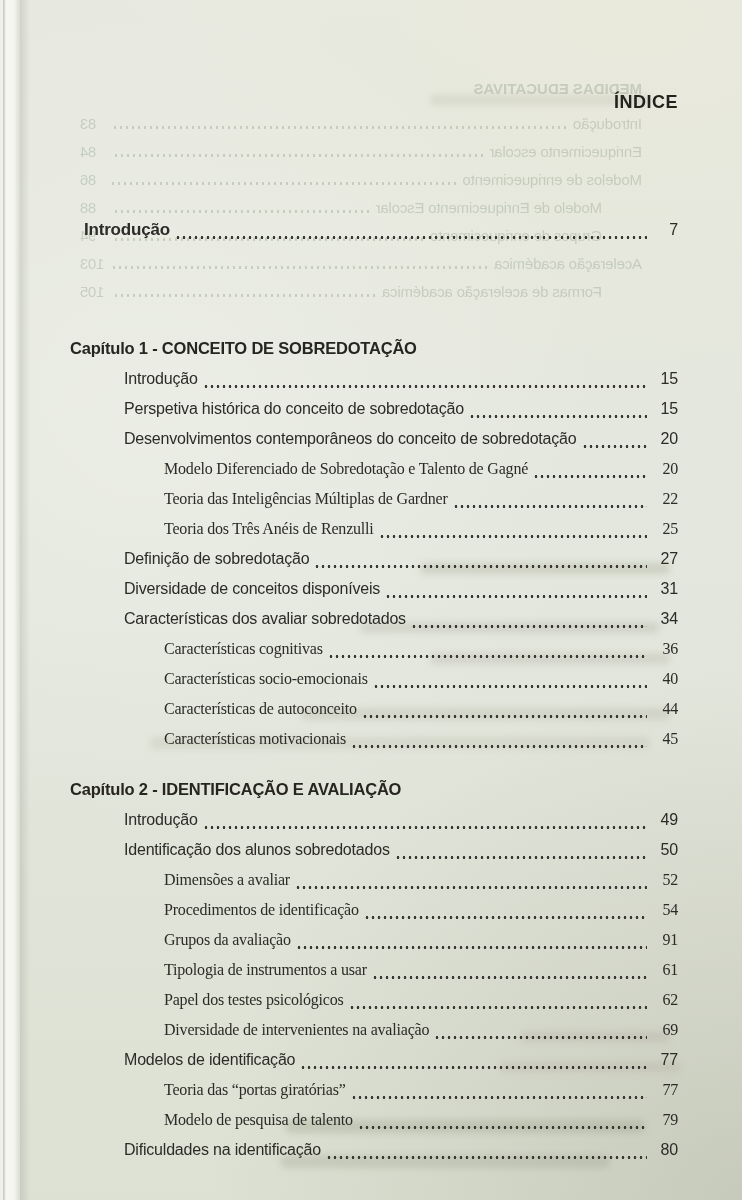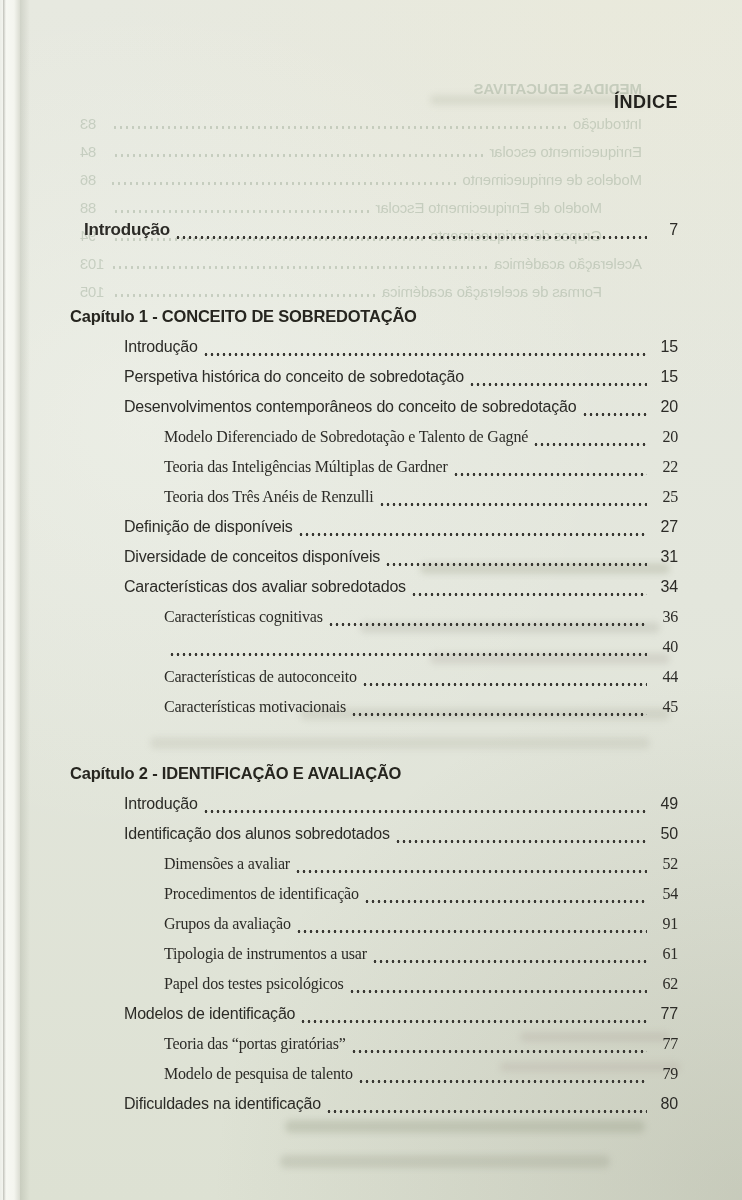--- a/index.html
+++ b/index.html
@@ -31,23 +31,23 @@
 
   
   .content{position:absolute;left:70px;right:64px;top:0;}
   .title{
     position:absolute;top:92px;left:0;right:0;
     text-align:right;font-size:18px;font-weight:bold;letter-spacing:0.5px;
     color:#23221e;
   }
   .front-row{position:absolute;top:215px;left:0;right:0;}
   .front-row .row .lbl{font-weight:bold;font-size:17px;}
-  .chapter{position:absolute;left:0;right:0;}
+  .chapter{position:absolute;left:0;right:0;margin-top:32px;}
   .chapter.c0{top:300px;}
-  .chapter.c1{top:757px;}
+  .chapter.c1{top:741px;}
   .chapter-heading{
     font-weight:bold;font-size:16.5px;line-height:32px;
     letter-spacing:-0.2px;color:#26251f;white-space:nowrap;
   }
   .row{
     display:flex;align-items:baseline;
     line-height:30px;font-size:16px;letter-spacing:-0.2px;
   }
   .row .lbl{white-space:nowrap;}
   .row .dots{
@@ -178,40 +178,41 @@
             <span class="lbl">Teoria das Inteligências Múltiplas de Gardner</span>
             <span class="dots"></span>
             <span class="pg">22</span>
           </div>
           <div class="row lvl2">
             <span class="lbl">Teoria dos Três Anéis de Renzulli</span>
             <span class="dots"></span>
             <span class="pg">25</span>
           </div>
           <div class="row lvl1">
-            <span class="lbl">Definição de disponíveis</span>
+            <span class="lbl">Definição de sobredotação</span>
             <span class="dots"></span>
             <span class="pg">27</span>
           </div>
           <div class="row lvl1">
             <span class="lbl">Diversidade de conceitos disponíveis</span>
             <span class="dots"></span>
             <span class="pg">31</span>
           </div>
           <div class="row lvl1">
             <span class="lbl">Características dos avaliar sobredotados</span>
             <span class="dots"></span>
             <span class="pg">34</span>
           </div>
           <div class="row lvl2">
             <span class="lbl">Características cognitivas</span>
             <span class="dots"></span>
             <span class="pg">36</span>
           </div>
           <div class="row lvl2">
+            <span class="lbl">Características socio-emocionais</span>
             <span class="dots"></span>
             <span class="pg">40</span>
           </div>
           <div class="row lvl2">
             <span class="lbl">Características de autoconceito</span>
             <span class="dots"></span>
             <span class="pg">44</span>
           </div>
           <div class="row lvl2">
             <span class="lbl">Características motivacionais</span>
@@ -249,20 +250,25 @@
           <div class="row lvl2">
             <span class="lbl">Tipologia de instrumentos a usar</span>
             <span class="dots"></span>
             <span class="pg">61</span>
           </div>
           <div class="row lvl2">
             <span class="lbl">Papel dos testes psicológicos</span>
             <span class="dots"></span>
             <span class="pg">62</span>
           </div>
+          <div class="row lvl2">
+            <span class="lbl">Diversidade de intervenientes na avaliação</span>
+            <span class="dots"></span>
+            <span class="pg">69</span>
+          </div>
           <div class="row lvl1">
             <span class="lbl">Modelos de identificação</span>
             <span class="dots"></span>
             <span class="pg">77</span>
           </div>
           <div class="row lvl2">
             <span class="lbl">Teoria das “portas giratórias”</span>
             <span class="dots"></span>
             <span class="pg">77</span>
           </div>

